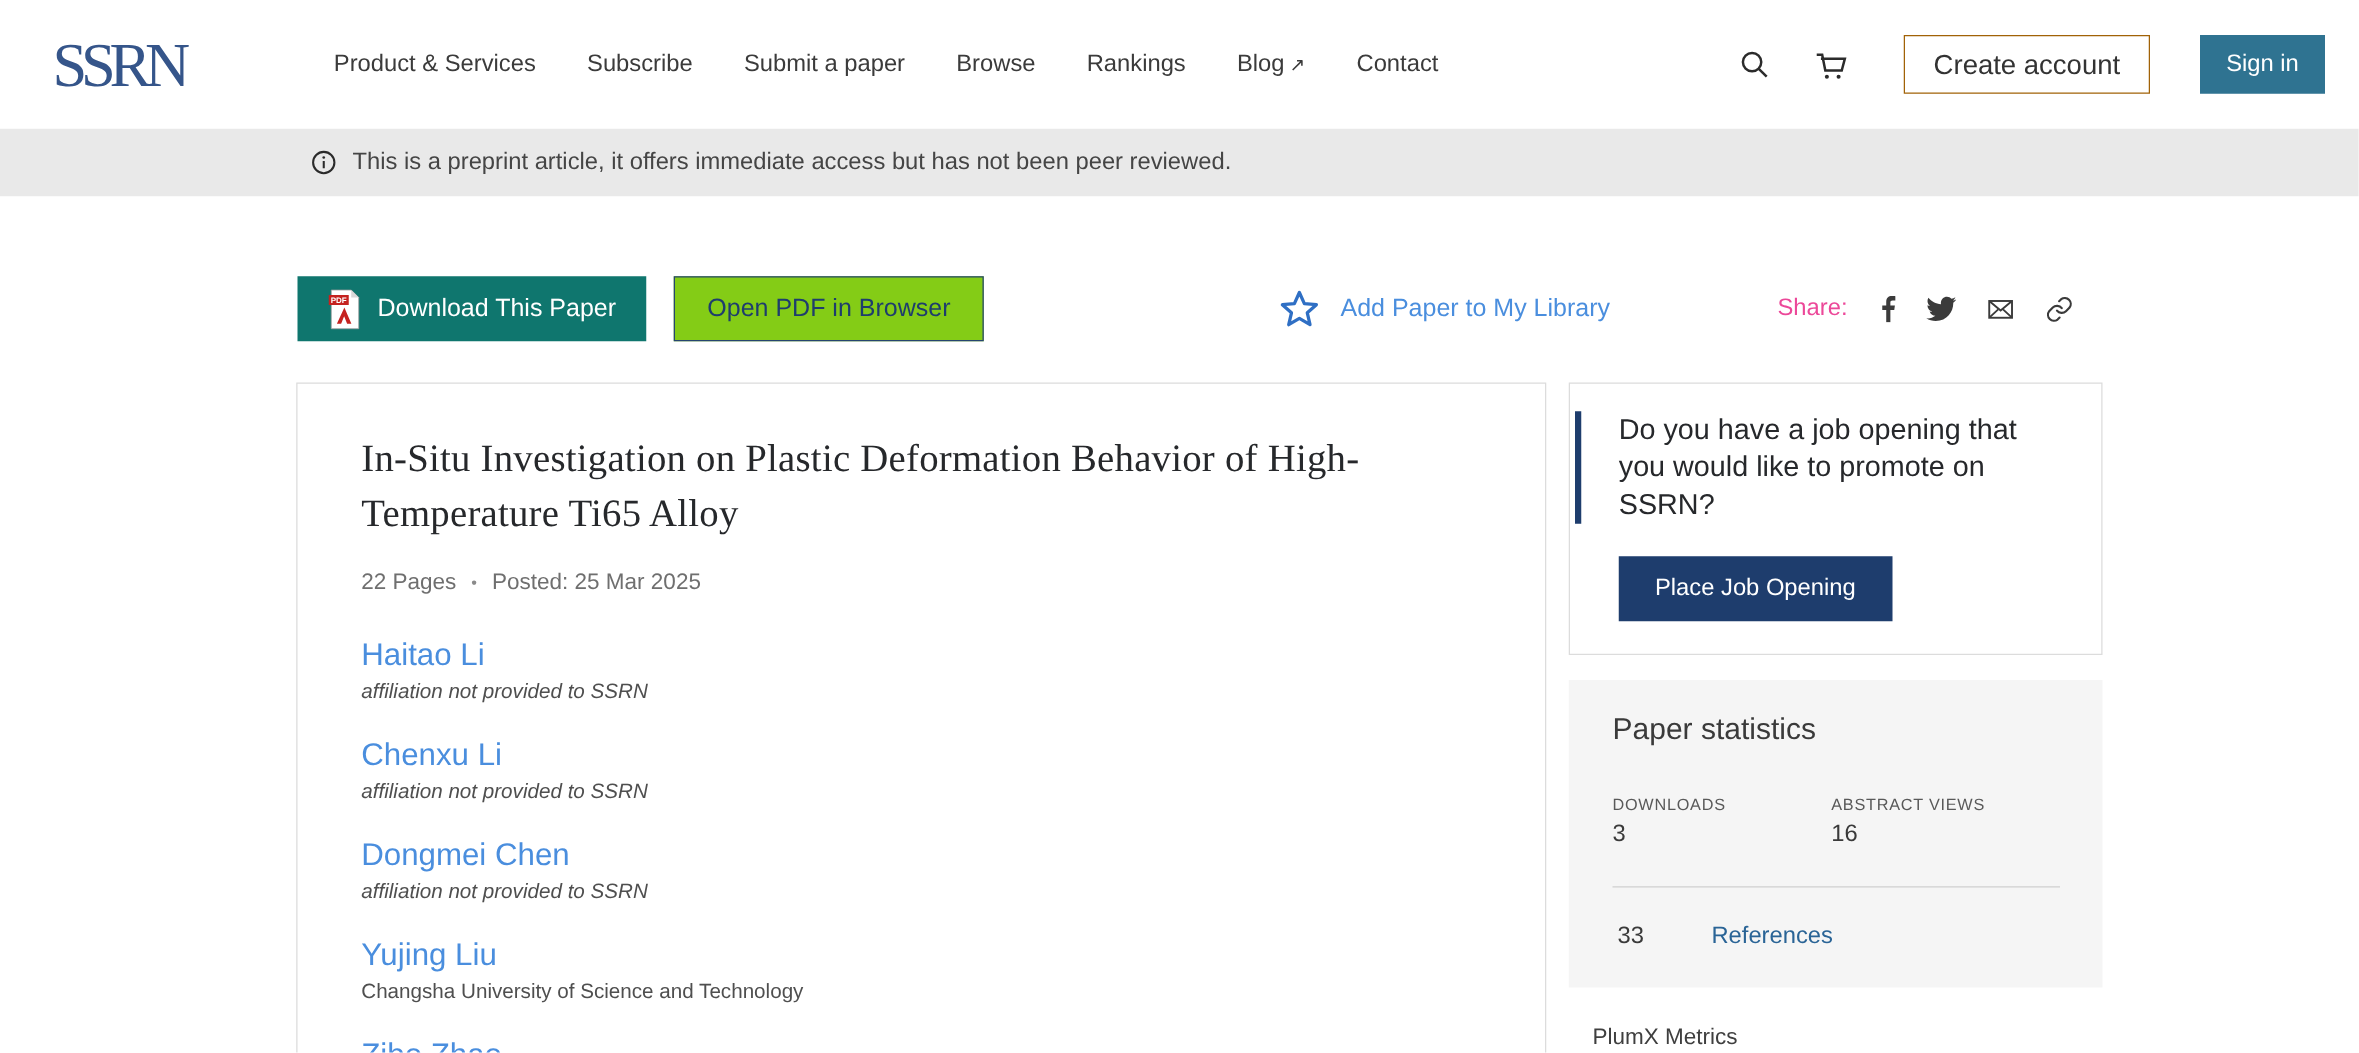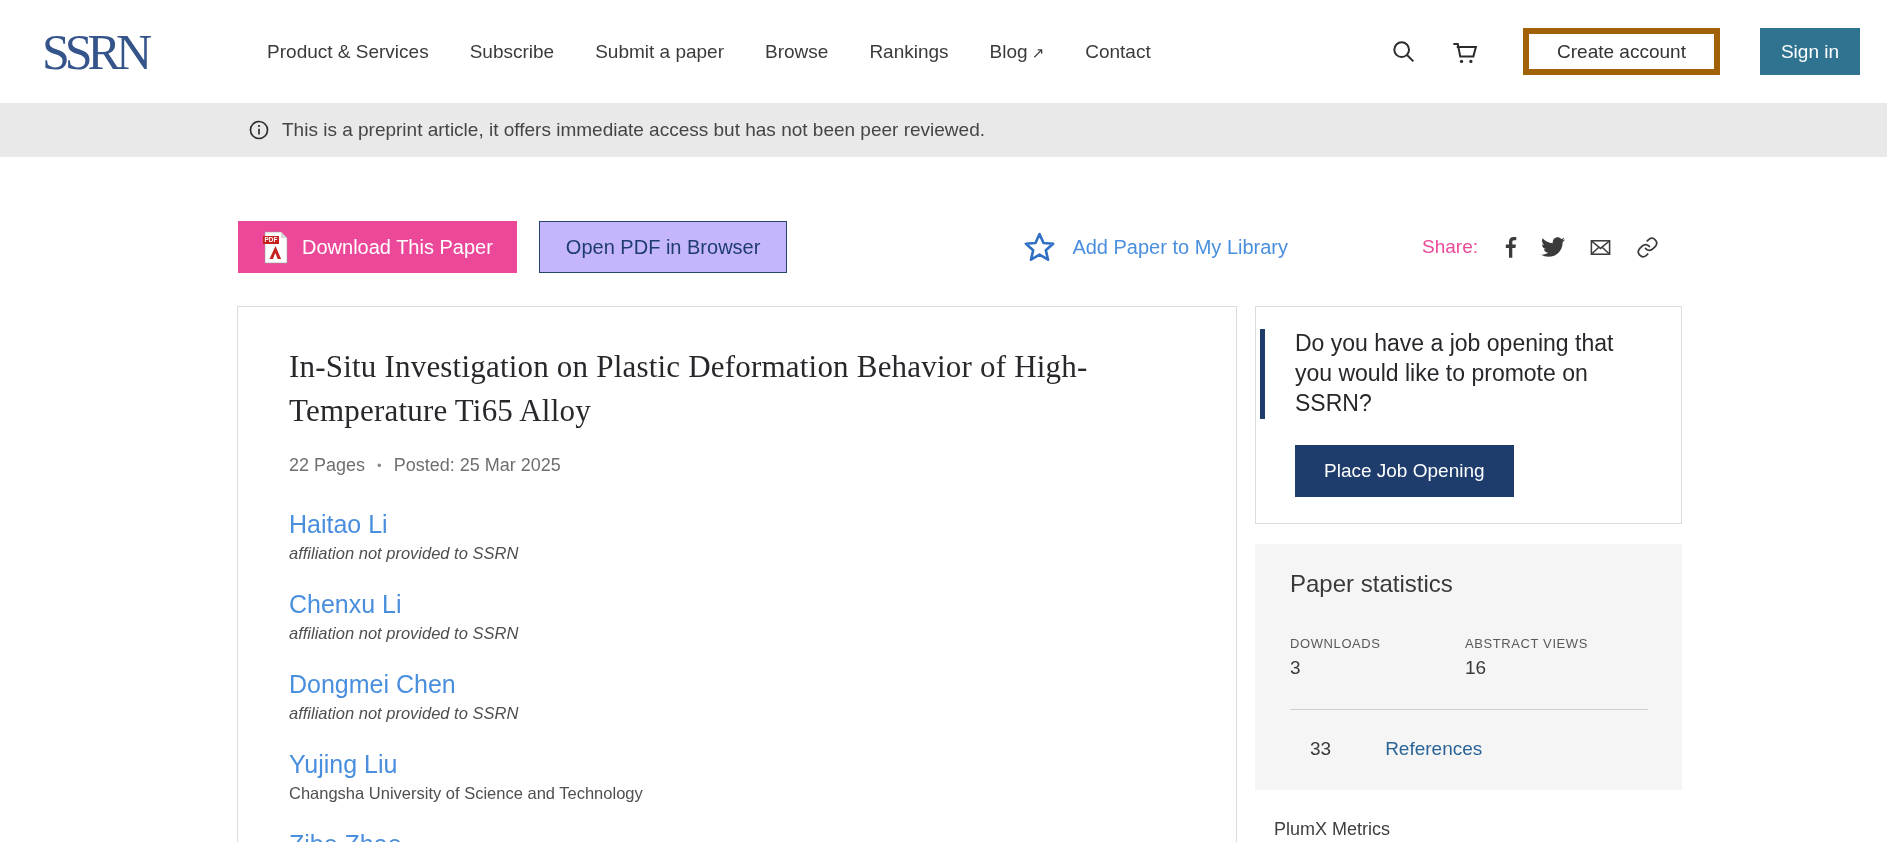--- a/index.html
+++ b/index.html
@@ -8,31 +8,31 @@
 
   
   .header { height:103px; display:flex; align-items:center; background:#fff; }
   .logo { margin-left:42px; font-family:"Liberation Serif", serif; font-size:50px; letter-spacing:-5px; color:#35558a; line-height:1; cursor:pointer; }
   .nav { display:flex; margin-left:120px; gap:41px; align-items:center; }
   .nav a { text-decoration:none; color:#3b3b3b; font-size:19px; white-space:nowrap; cursor:pointer; }
   .nav .ext-arrow { font-size:15px; color:#3b3b3b; margin-left:4px; }
   .header-right { margin-left:auto; margin-right:27px; display:flex; align-items:center; }
   .icon-btn { width:30px; height:30px; cursor:pointer; display:flex; align-items:center; justify-content:center; }
   .icon-btn + .icon-btn { margin-left:30px; }
-  .btn-create { margin-left:44px; width:197px; height:47px; background:#fff; border:6px solid #a16207; color:#333; font-size:19px; cursor:pointer; display:flex; align-items:center; justify-content:center; }
+  .btn-create { margin-left:44px; width:197px; height:47px; background:#fff; border:1px solid #a16207; color:#333; font-size:22px; cursor:pointer; display:flex; align-items:center; justify-content:center; }
   .btn-signin { margin-left:40px; width:100px; height:47px; background:#2f7391; border:none; color:#fff; font-size:19px; cursor:pointer; display:flex; align-items:center; justify-content:center; }
 
   
   .banner { height:54px; background:#e9e9e9; display:flex; align-items:center; padding-left:248px; }
   .banner-text { margin-left:12px; color:#454545; font-size:19px; }
 
   
   .action-row { margin-top:64px; display:flex; align-items:center; padding-left:238px; padding-right:228px; height:52px; }
-  .btn-download { height:52px; padding:0 24px; background:#ec4899; color:#fff; border:none; font-size:20px; display:flex; align-items:center; gap:13px; cursor:pointer; }
-  .btn-openpdf { height:52px; padding:0 26px; margin-left:22px; background:#c4b5fd; color:#1e3d6d; border:1px solid #26456f; font-size:20px; display:flex; align-items:center; cursor:pointer; }
+  .btn-download { height:52px; padding:0 24px; background:#0f766e; color:#fff; border:none; font-size:20px; display:flex; align-items:center; gap:13px; cursor:pointer; }
+  .btn-openpdf { height:52px; padding:0 26px; margin-left:22px; background:#84cc16; color:#1e3d6d; border:1px solid #26456f; font-size:20px; display:flex; align-items:center; cursor:pointer; }
   .add-library { margin-left:236px; display:flex; align-items:center; gap:16px; cursor:pointer; text-decoration:none; }
   .add-library span { color:#4a8ede; font-size:20px; }
   .share-group { margin-left:auto; display:flex; align-items:center; gap:24px; }
   .share-label { color:#ec4899; font-size:19px; margin-right:2px; }
   .share-icon { cursor:pointer; display:flex; align-items:center; justify-content:center; }
 
   
   .main-row { margin-top:33px; display:flex; padding-left:237px; align-items:flex-start; }
   .paper-card { width:1000px; min-height:620px; border:1px solid #dcdcdc; background:#fff; padding:38px 52px 40px 51px; }
   .paper-title { font-family:"Liberation Serif", serif; font-size:31px; font-weight:400; color:#26282b; line-height:1.42; letter-spacing:0.2px; }
@@ -52,21 +52,21 @@
   .btn-job { margin-left:35px; margin-top:26px; background:#1e3d6d; color:#fff; border:none; font-size:19px; padding:15px 29px; cursor:pointer; }
   .stats-panel { margin-top:20px; background:#f5f5f5; padding:26px 34px 30px 35px; }
   .stats-title { font-size:24px; color:#3a3a3a; font-weight:400; }
   .stats-grid { margin-top:38px; display:flex; }
   .stat-col { min-width:132px; }
   .stat-col + .stat-col { margin-left:43px; }
   .stat-label { font-size:13px; color:#595959; letter-spacing:0.6px; }
   .stat-value { margin-top:6px; font-size:19px; color:#3a3a3a; }
   .stats-divider { border:none; border-top:1px solid #cfcfcf; margin:30px 0 0 0; }
   .refs-row { margin-top:28px; display:flex; align-items:center; }
-  .refs-count { font-size:19px; color:#3a3a3a; margin-left:20px; }
+  .refs-count { font-size:19px; color:#3a3a3a; margin-left:4px; }
   .refs-link { margin-left:54px; font-size:19px; color:#2a6496; text-decoration:none; cursor:pointer; }
   .plumx { margin-top:29px; margin-left:19px; font-size:18px; color:#3f3f3f; cursor:pointer; }
 
   svg { display:block; }
 </style>
 </head>
 <body>
 
 <div class="viewport">
 

